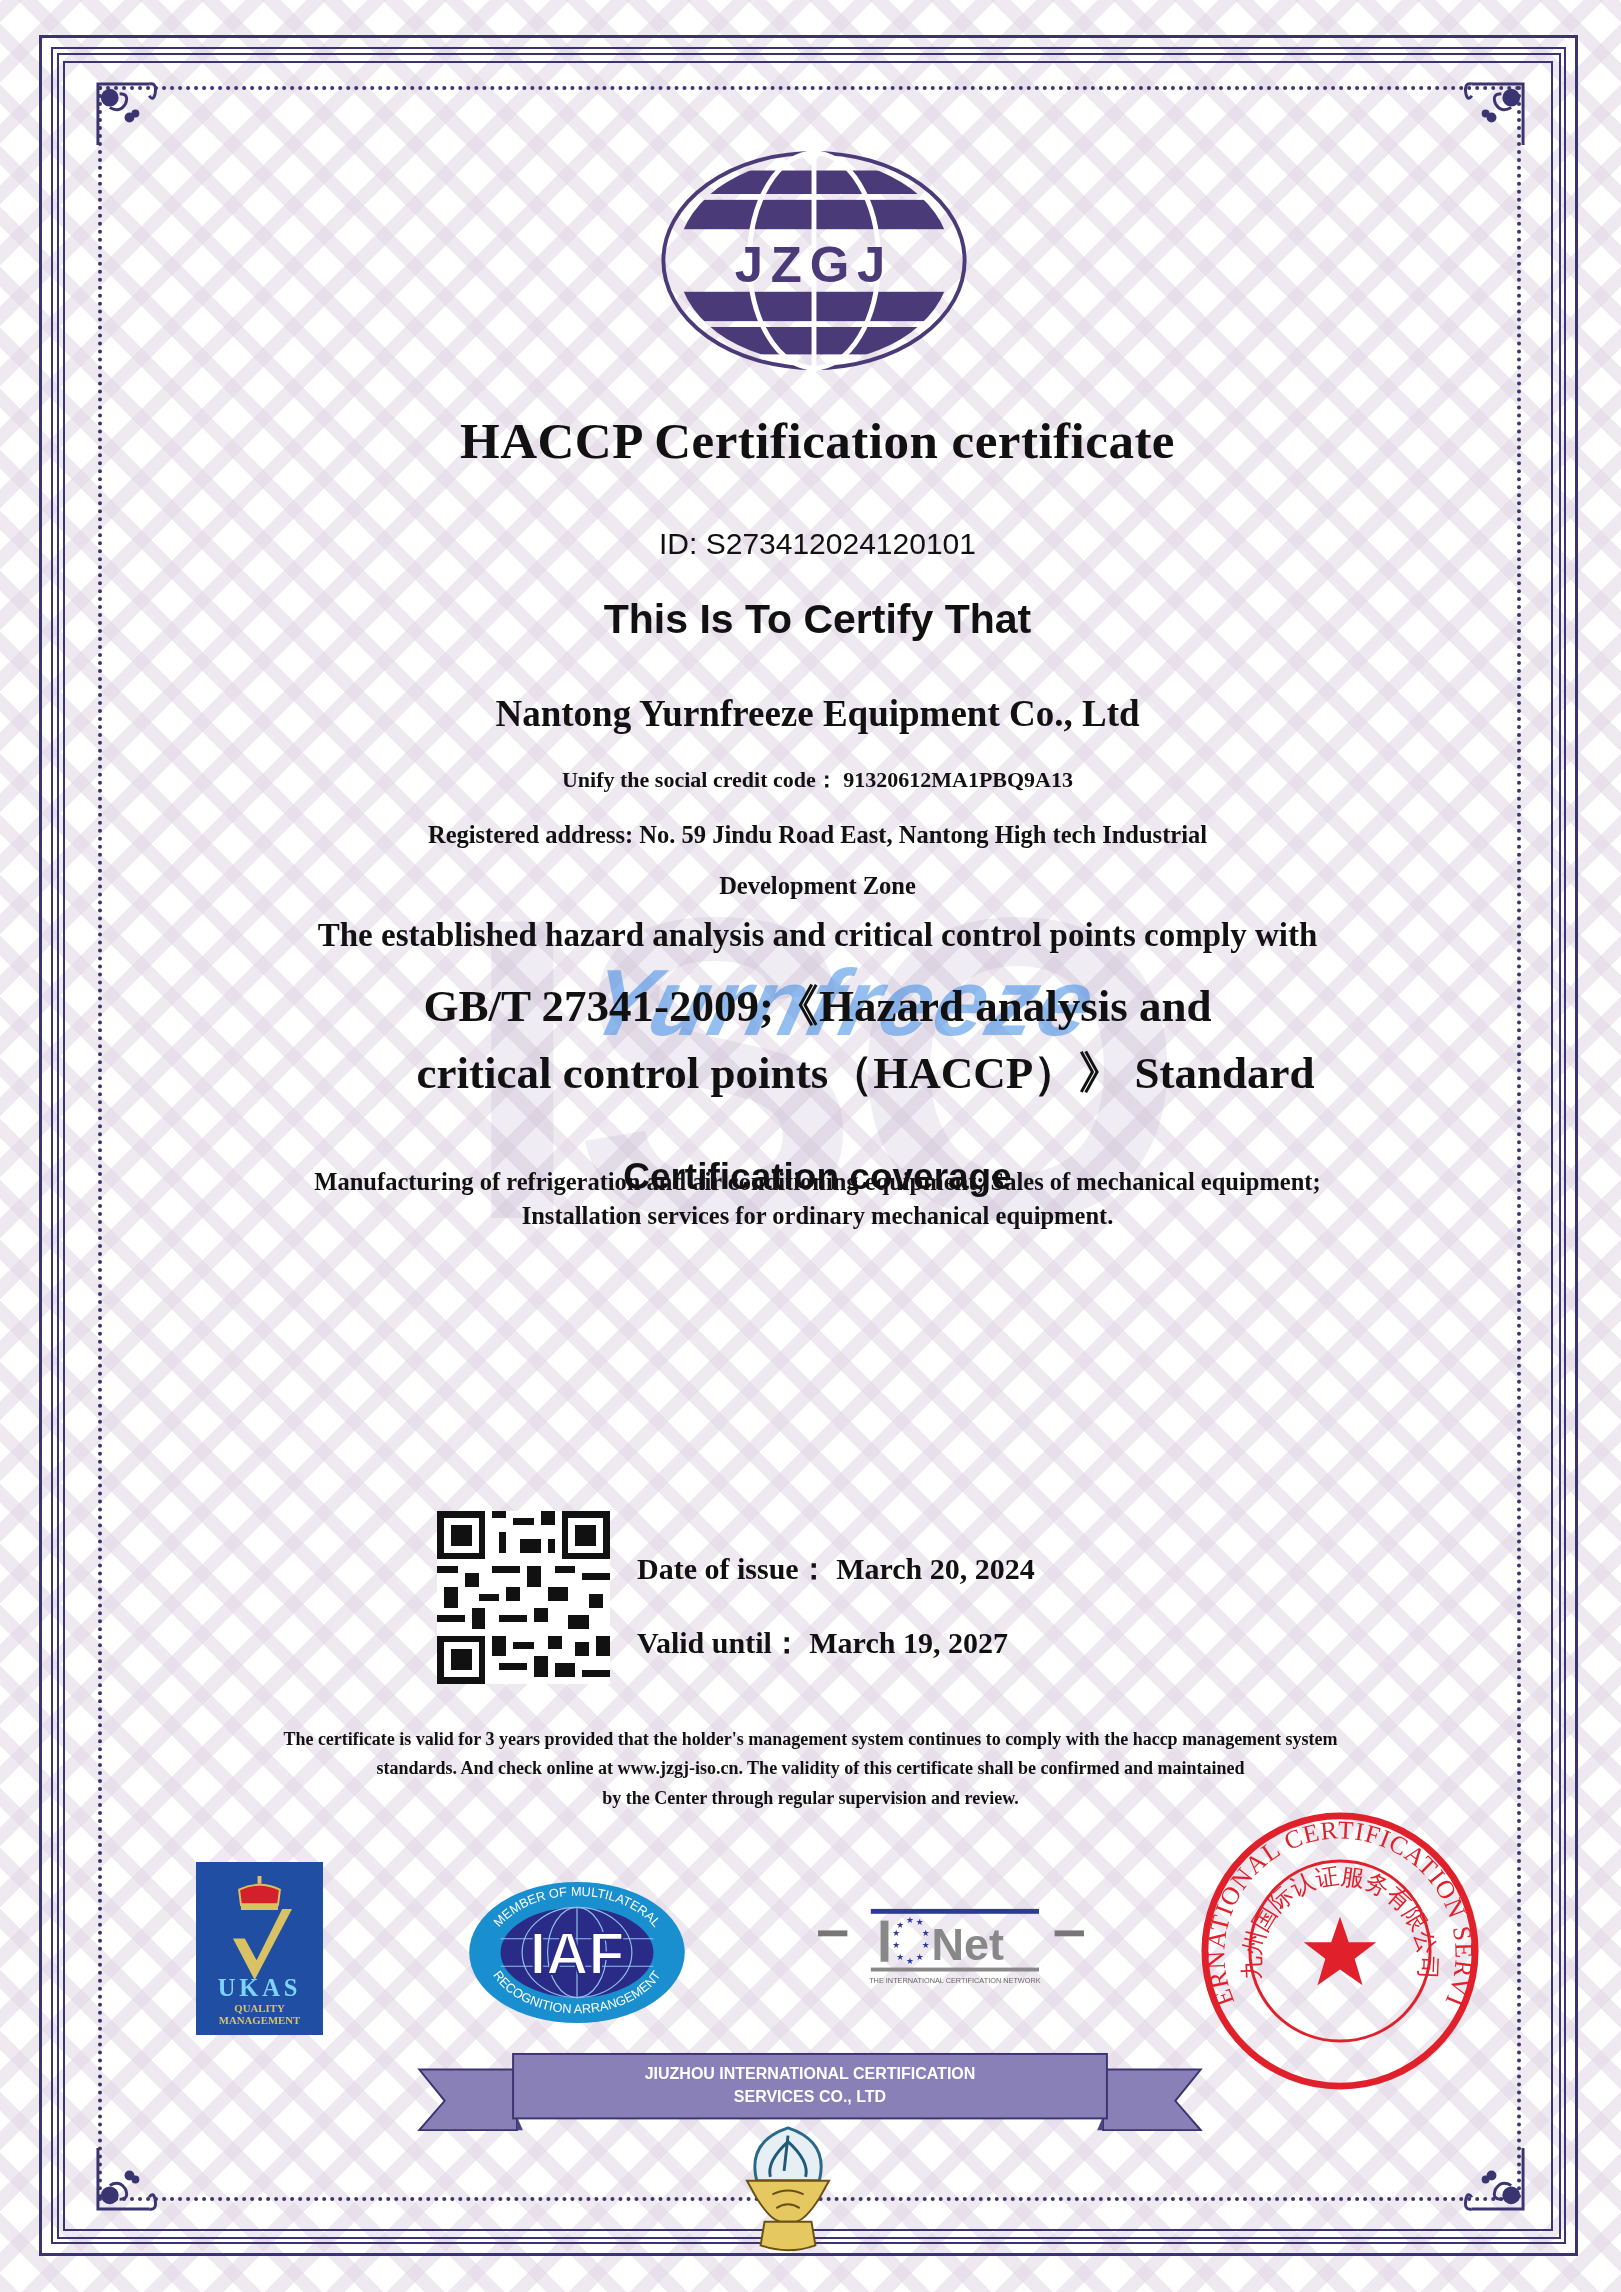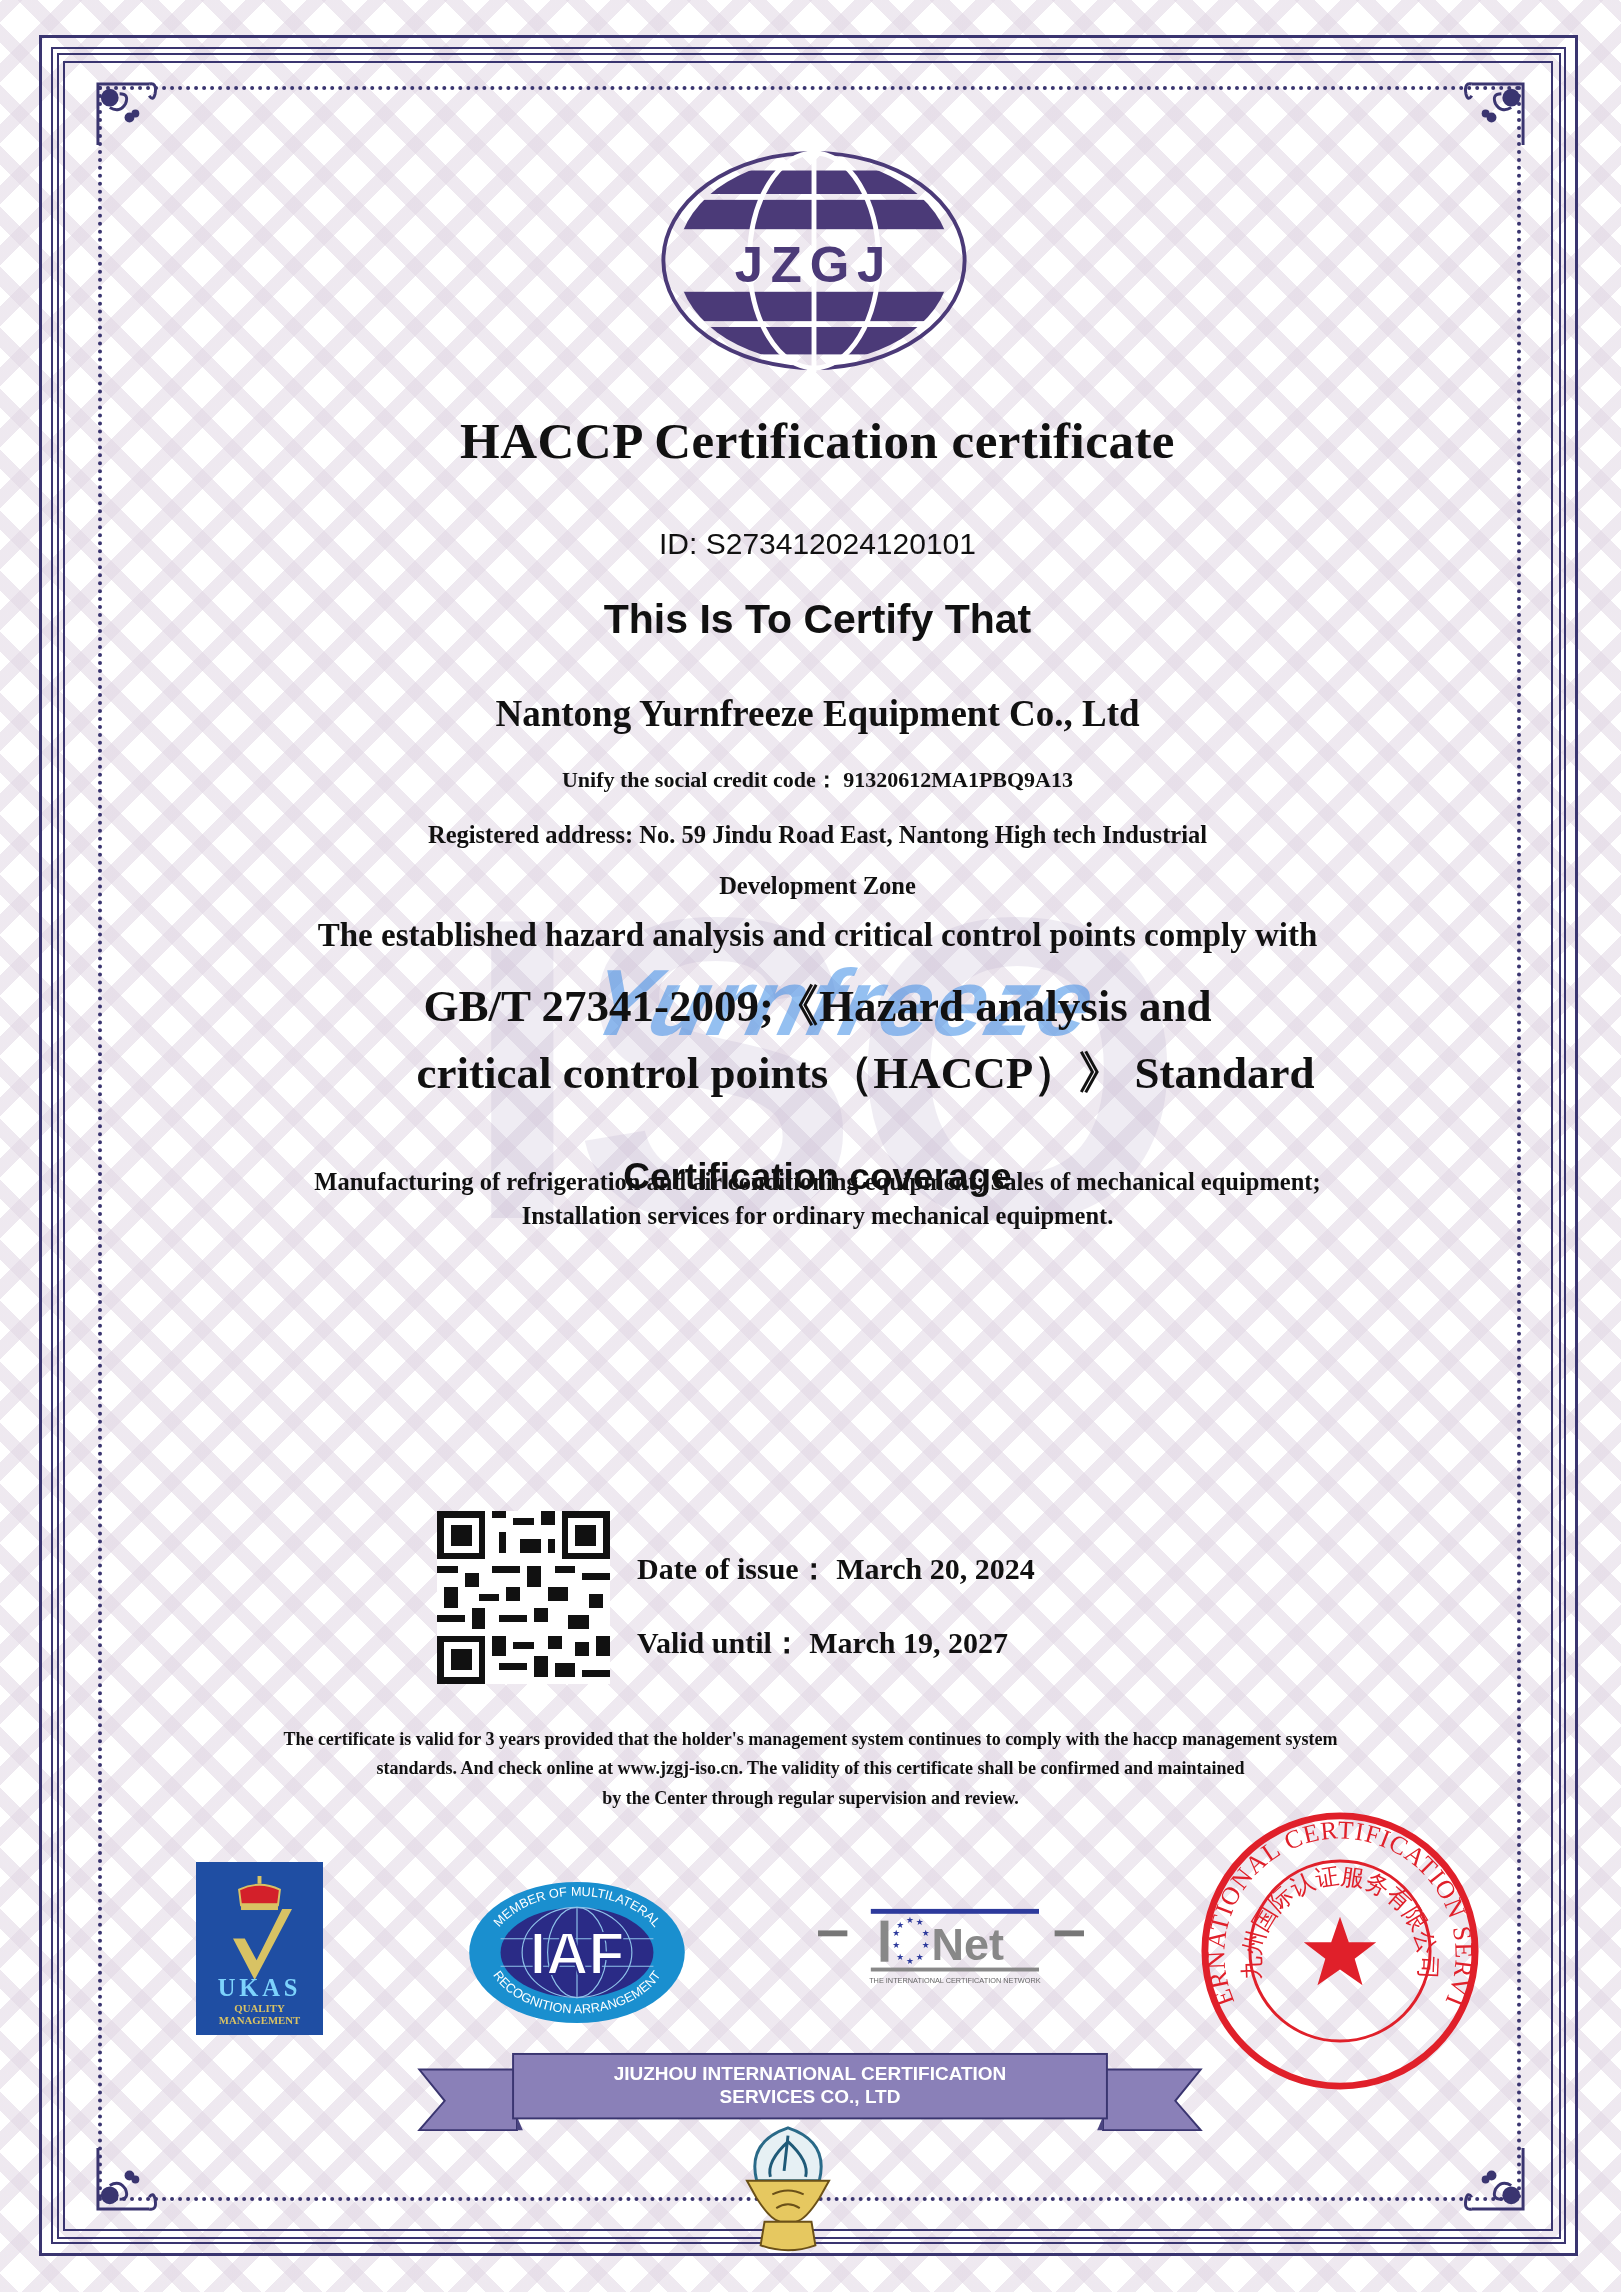--- a/index.html
+++ b/index.html
@@ -70,21 +70,21 @@
 
     .iaf { position: absolute; left: 467px; top: 1880px; width: 220px; height: 145px; }
     .iaf svg { width: 220px; height: 145px; }
     .iqnet { position: absolute; left: 814px; top: 1905px; width: 274px; height: 88px; }
     .iqnet svg { width: 274px; height: 88px; }
     .seal { position: absolute; left: 1198px; top: 1811px; width: 284px; height: 280px; }
     .seal svg { width: 284px; height: 280px; }
 
     .ribbon { position: absolute; left: 410px; top: 2052px; width: 800px; height: 84px; }
     .ribbon svg { position: absolute; left: 0; top: 0; width: 800px; height: 84px; }
-    .ribbon-text { position: absolute; left: 157px; top: 9.8px; width: 486px; text-align: center; color: #fff; font-family: "Liberation Sans", sans-serif; font-weight: bold; font-size: 19px; line-height: 23.5px; }
+    .ribbon-text { position: absolute; left: 157px; top: 9.8px; width: 486px; text-align: center; color: #fff; font-family: "Liberation Sans", sans-serif; font-weight: bold; font-size: 16px; line-height: 23.5px; }
     .emblem { position: absolute; left: 737px; top: 2122px; width: 102px; height: 137px; }
     .emblem svg { width: 102px; height: 137px; }
   </style>
 </head>
 <body>
 
 <div class="frame-outer"></div>
 <div class="frame-l2"></div>
 <div class="frame-l3"></div>
 <div class="frame-l4"></div>

